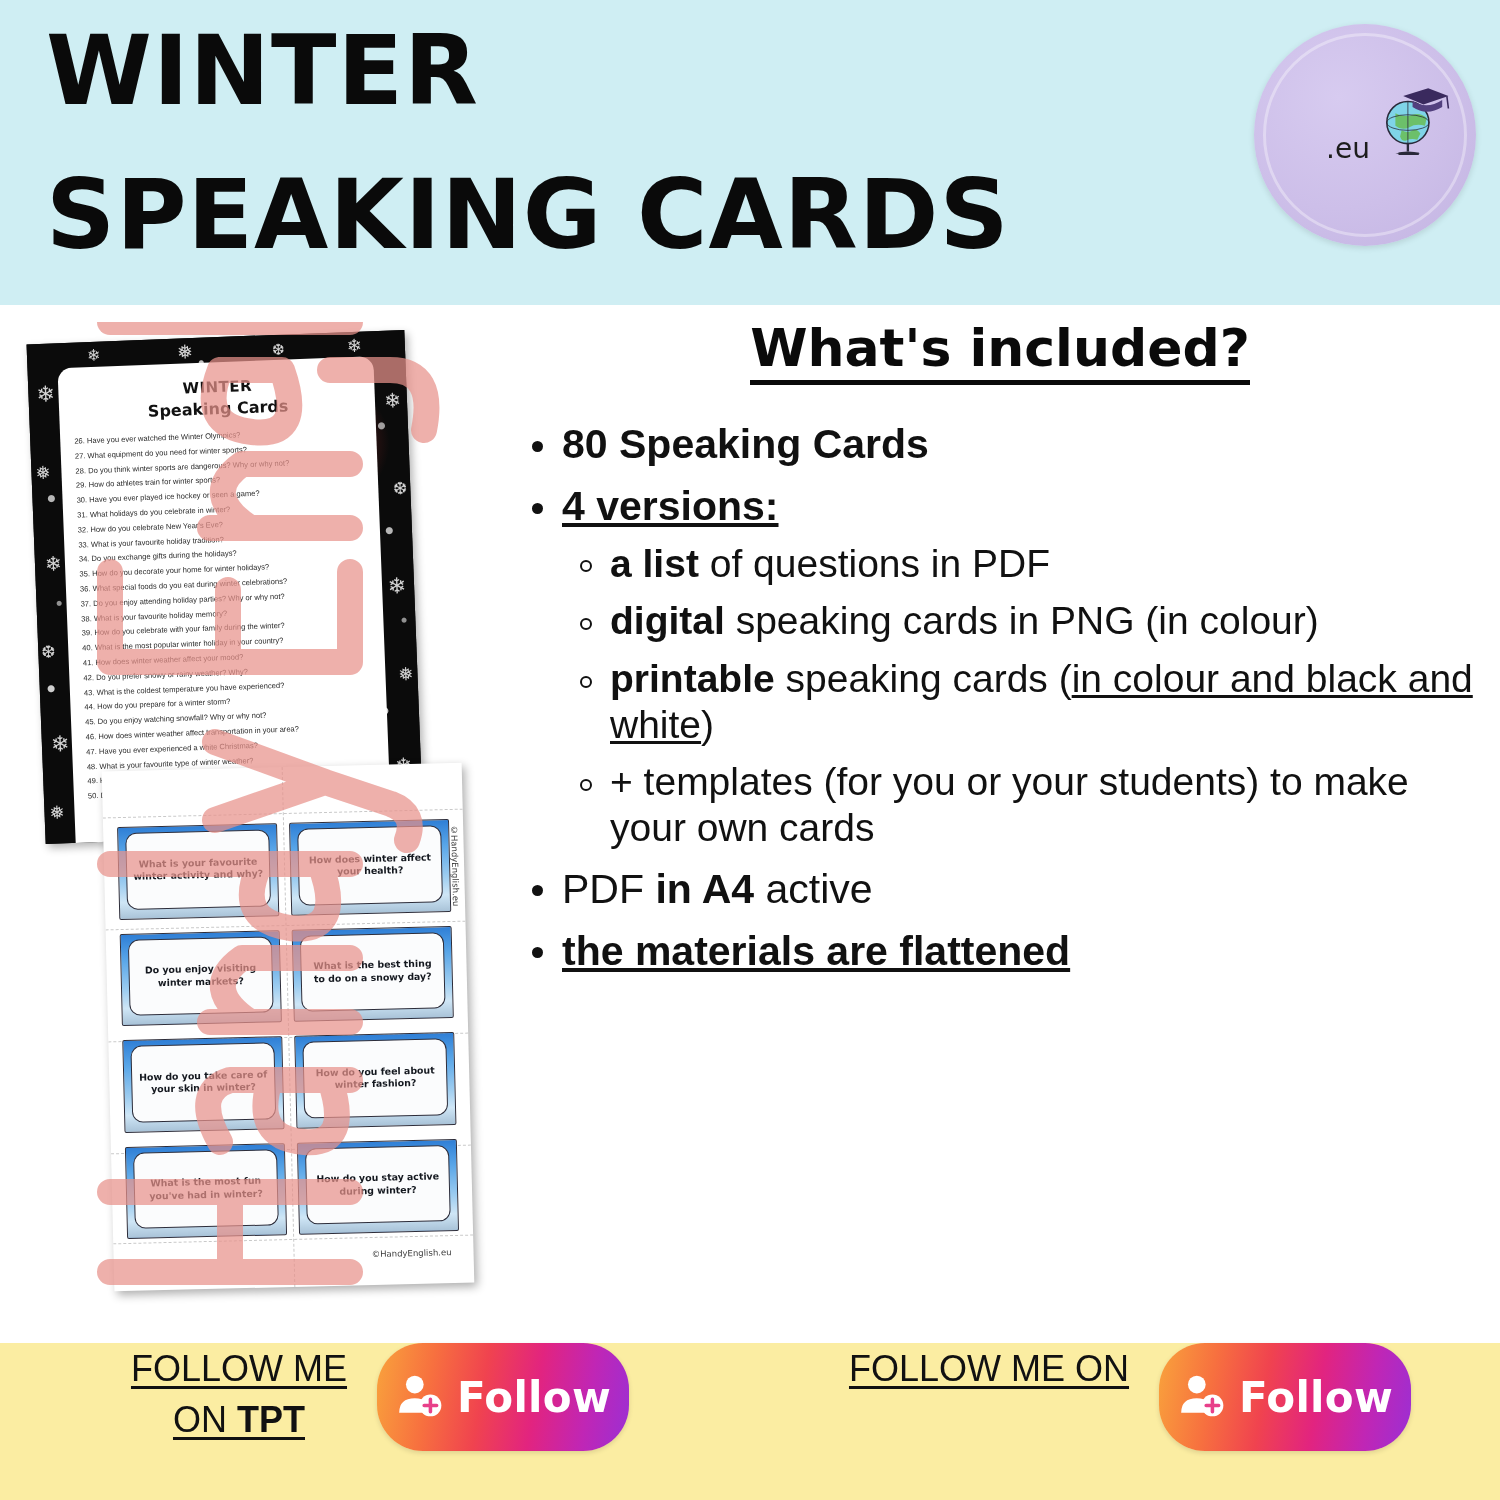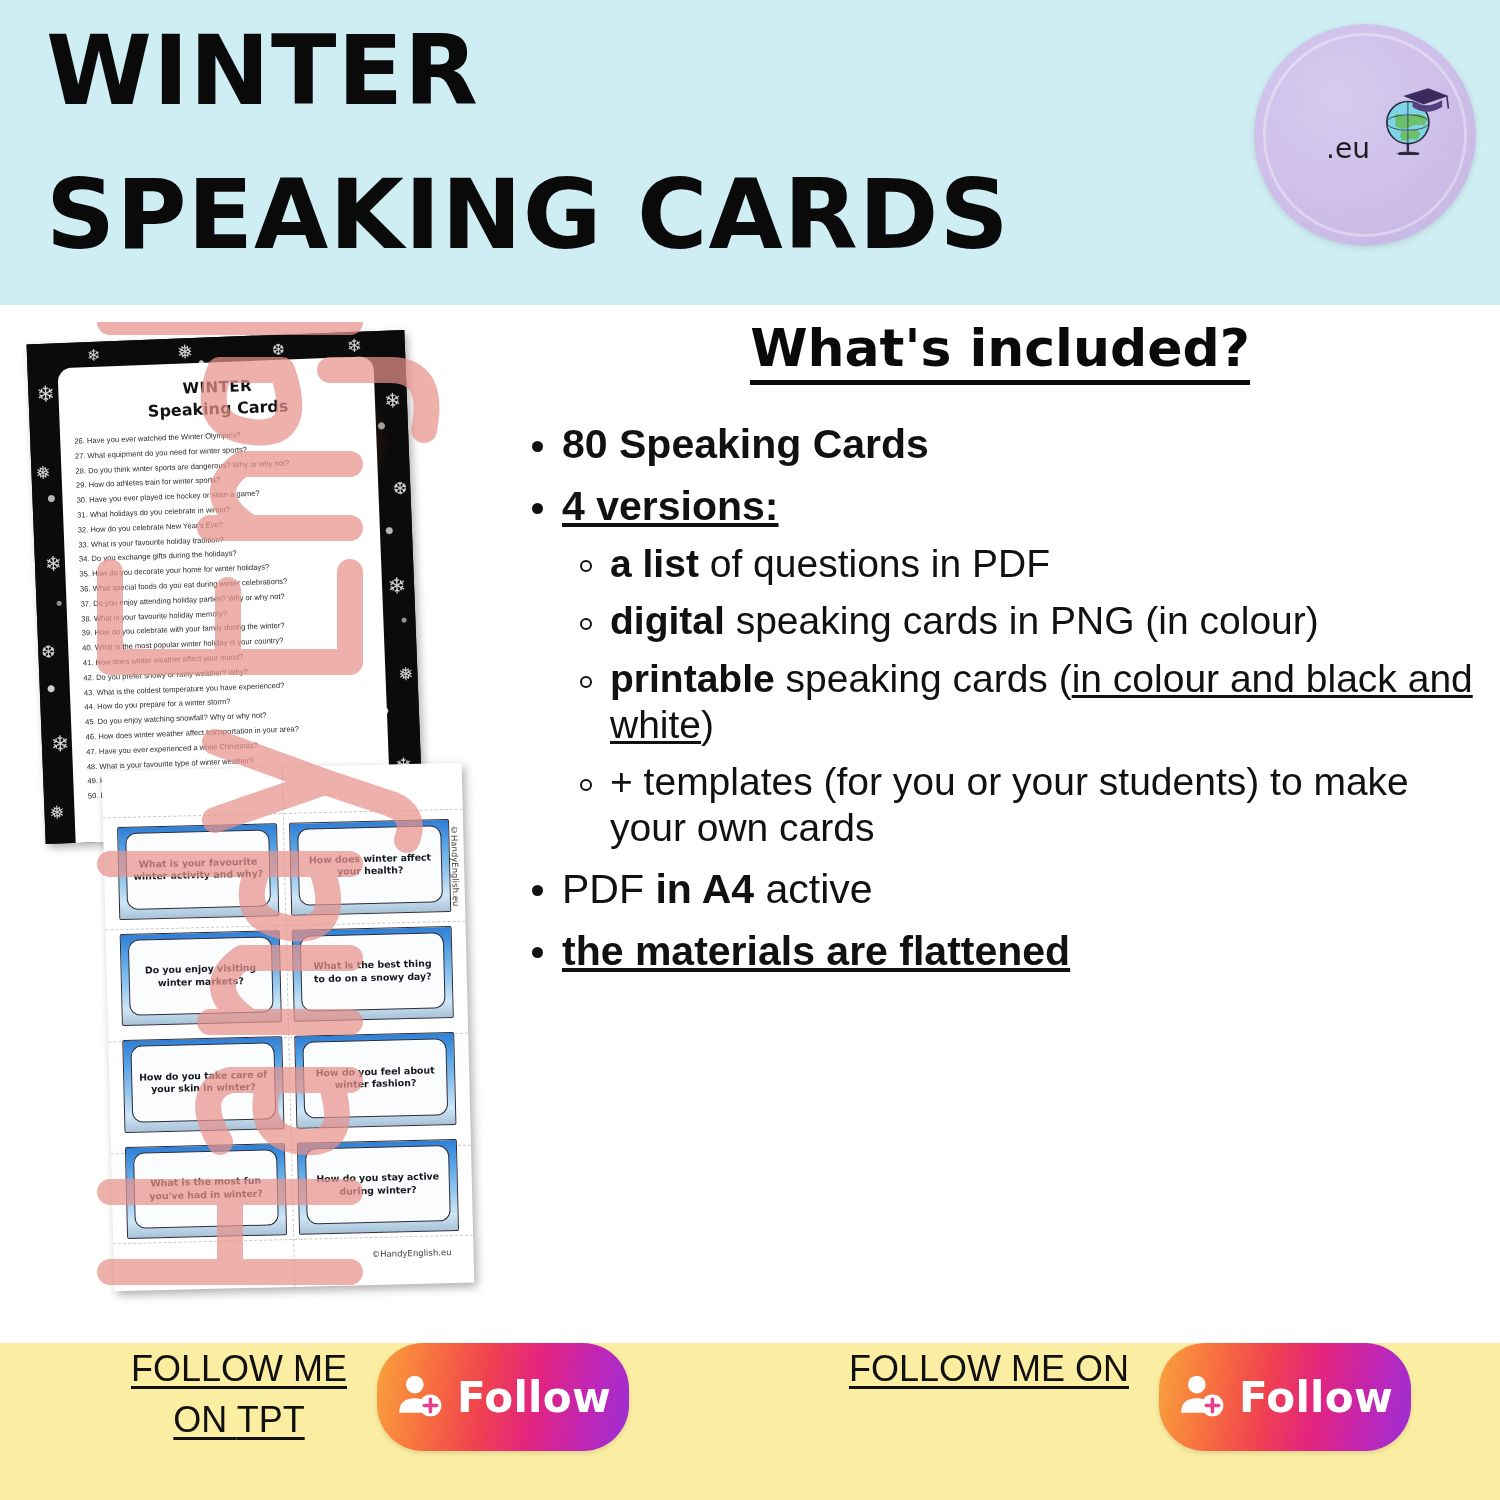--- a/index.html
+++ b/index.html
@@ -238,21 +238,21 @@
     gap:30px; height:100%;
   }
   .foot-col.left{ width:760px; }
   .foot-col.right{ width:740px; }
   .foot-label{
     font-family:"Liberation Sans", sans-serif;
     font-size:36px; font-weight:normal; color:#111;
     text-align:center; line-height:1.42;
   }
   .foot-label .ln{ display:block; text-decoration:underline; text-underline-offset:5px; }
-  .foot-label .ln .bold{ font-weight:normal; }
+  .foot-label .ln .bold{ font-weight:bold; }
   .follow-btn{
     width:252px; height:108px; border-radius:46px;
     background:linear-gradient(100deg,#f9a33c 0%,#f7703f 22%,#f0434f 42%,#e2247f 62%,#c026b5 82%,#9b2fd4 100%);
     display:flex; align-items:center; justify-content:center;
     gap:12px;
     box-shadow:0 2px 5px rgba(0,0,0,0.12);
   }
   .follow-btn .txt{
     font-family:"DejaVu Sans", sans-serif;
     font-weight:bold; font-size:42px; color:#fff; letter-spacing:.3px;

